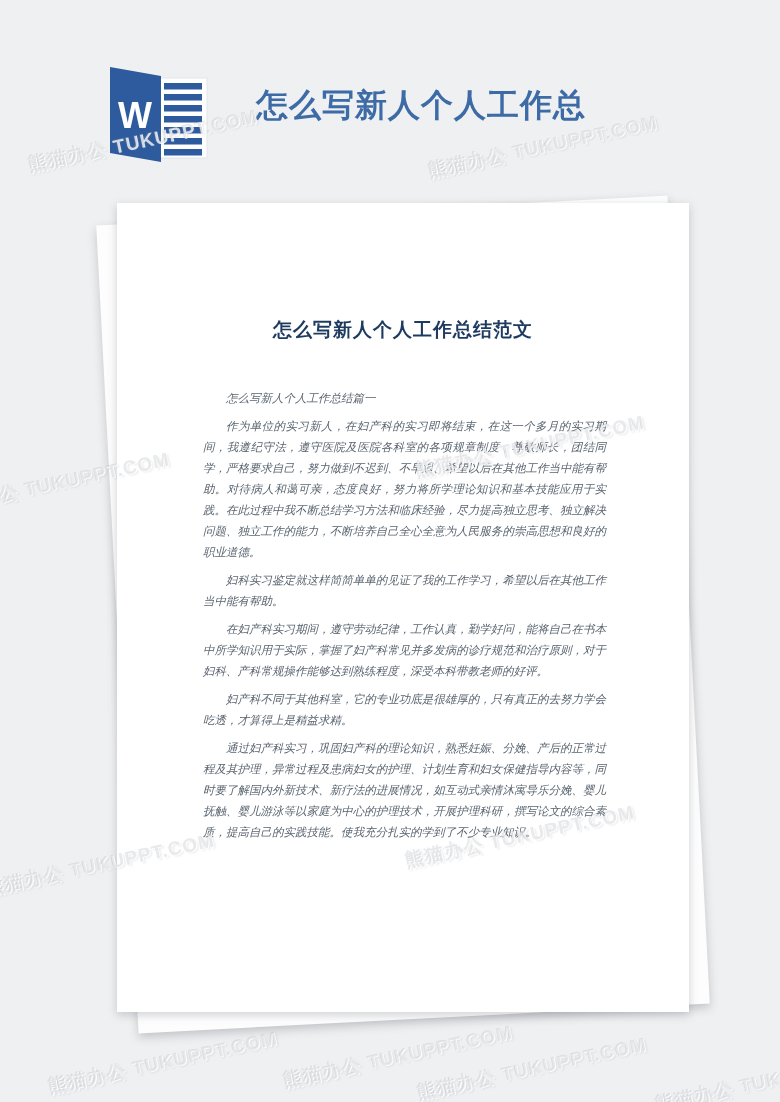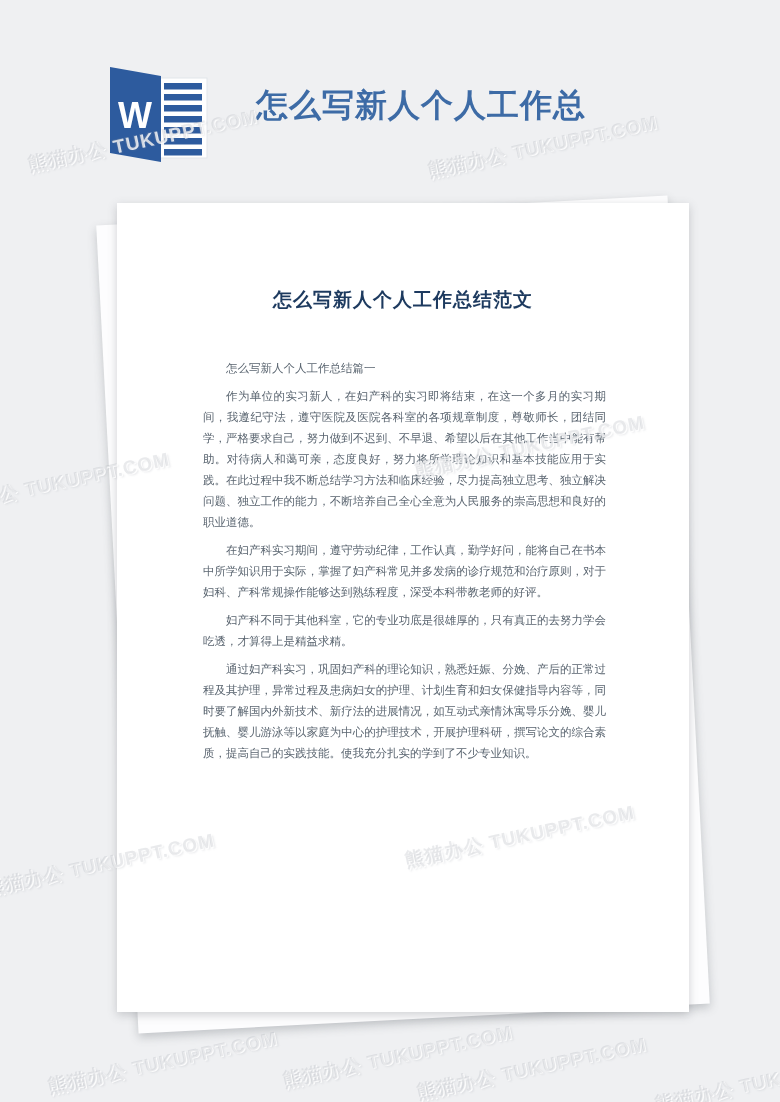--- a/index.html
+++ b/index.html
@@ -23,34 +23,34 @@
     position:absolute; left:117px; top:203px; width:572px; height:809px;
     background:#ffffff;
   }
   .page.back {
     transform: translateY(7px) rotate(-3deg);
     background:#fdfdfe;
     box-shadow: 0 4px 10px rgba(90,95,102,0.30);
   }
   .page.main {
     box-shadow: 0 3px 9px rgba(90,95,102,0.28);
-    padding-top:84px; box-sizing:border-box;
+    padding-top:114px; box-sizing:border-box;
   }
 
   .doc-title {
     margin:0; text-align:center;
     font-size:19px; line-height:26px; font-weight:700;
     color:#1d3a5f; letter-spacing:1px;
     font-family:"Liberation Sans", sans-serif;
   }
   .doc-body {
     margin:45px 83px 0 86px;
     font-family:"Liberation Serif", serif;
     font-size:11.5px; line-height:21px;
-    color:#5a6570; text-align:justify;
+    color:#5a6570; text-align:justify;font-style:italic;
   }
   .doc-body p { margin:0 0 7px; text-indent:2em; }
   .doc-body p:last-child { margin-bottom:0; }
 
   
   .wm {
     position:absolute; white-space:nowrap;
     font-family:"Liberation Sans", sans-serif;
     font-weight:700; font-size:19px; letter-spacing:1px;
     color:rgba(150,157,166,0.20);
@@ -83,20 +83,21 @@
       <span>怎么写新人个人工作总</span>
     </h1>
 
   <div class="page back"></div>
 
   <div class="page main">
     <h2 class="doc-title">怎么写新人个人工作总结范文</h2>
     <div class="doc-body">
       <p>怎么写新人个人工作总结篇一</p>
       <p>作为单位的实习新人，在妇产科的实习即将结束，在这一个多月的实习期间，我遵纪守法，遵守医院及医院各科室的各项规章制度，尊敬师长，团结同学，严格要求自己，努力做到不迟到、不早退、希望以后在其他工作当中能有帮助。对待病人和蔼可亲，态度良好，努力将所学理论知识和基本技能应用于实践。在此过程中我不断总结学习方法和临床经验，尽力提高独立思考、独立解决问题、独立工作的能力，不断培养自己全心全意为人民服务的崇高思想和良好的职业道德。</p>
+      <p>妇科实习鉴定就这样简简单单的见证了我的工作学习，希望以后在其他工作当中能有帮助。</p>
       <p>在妇产科实习期间，遵守劳动纪律，工作认真，勤学好问，能将自己在书本中所学知识用于实际，掌握了妇产科常见并多发病的诊疗规范和治疗原则，对于妇科、产科常规操作能够达到熟练程度，深受本科带教老师的好评。</p>
       <p>妇产科不同于其他科室，它的专业功底是很雄厚的，只有真正的去努力学会吃透，才算得上是精益求精。</p>
       <p>通过妇产科实习，巩固妇产科的理论知识，熟悉妊娠、分娩、产后的正常过程及其护理，异常过程及患病妇女的护理、计划生育和妇女保健指导内容等，同时要了解国内外新技术、新疗法的进展情况，如互动式亲情沐寓导乐分娩、婴儿抚触、婴儿游泳等以家庭为中心的护理技术，开展护理科研，撰写论文的综合素质，提高自己的实践技能。使我充分扎实的学到了不少专业知识。</p>
     </div>
   </div>
 
   <div>
     <span class="wm" style="left:28px;  top:152px;">熊猫办公 TUKUPPT.COM</span>
     <span class="wm" style="left:428px; top:158px;">熊猫办公 TUKUPPT.COM</span>
     <span class="wm" style="left:-60px; top:495px;">熊猫办公 TUKUPPT.COM</span>

